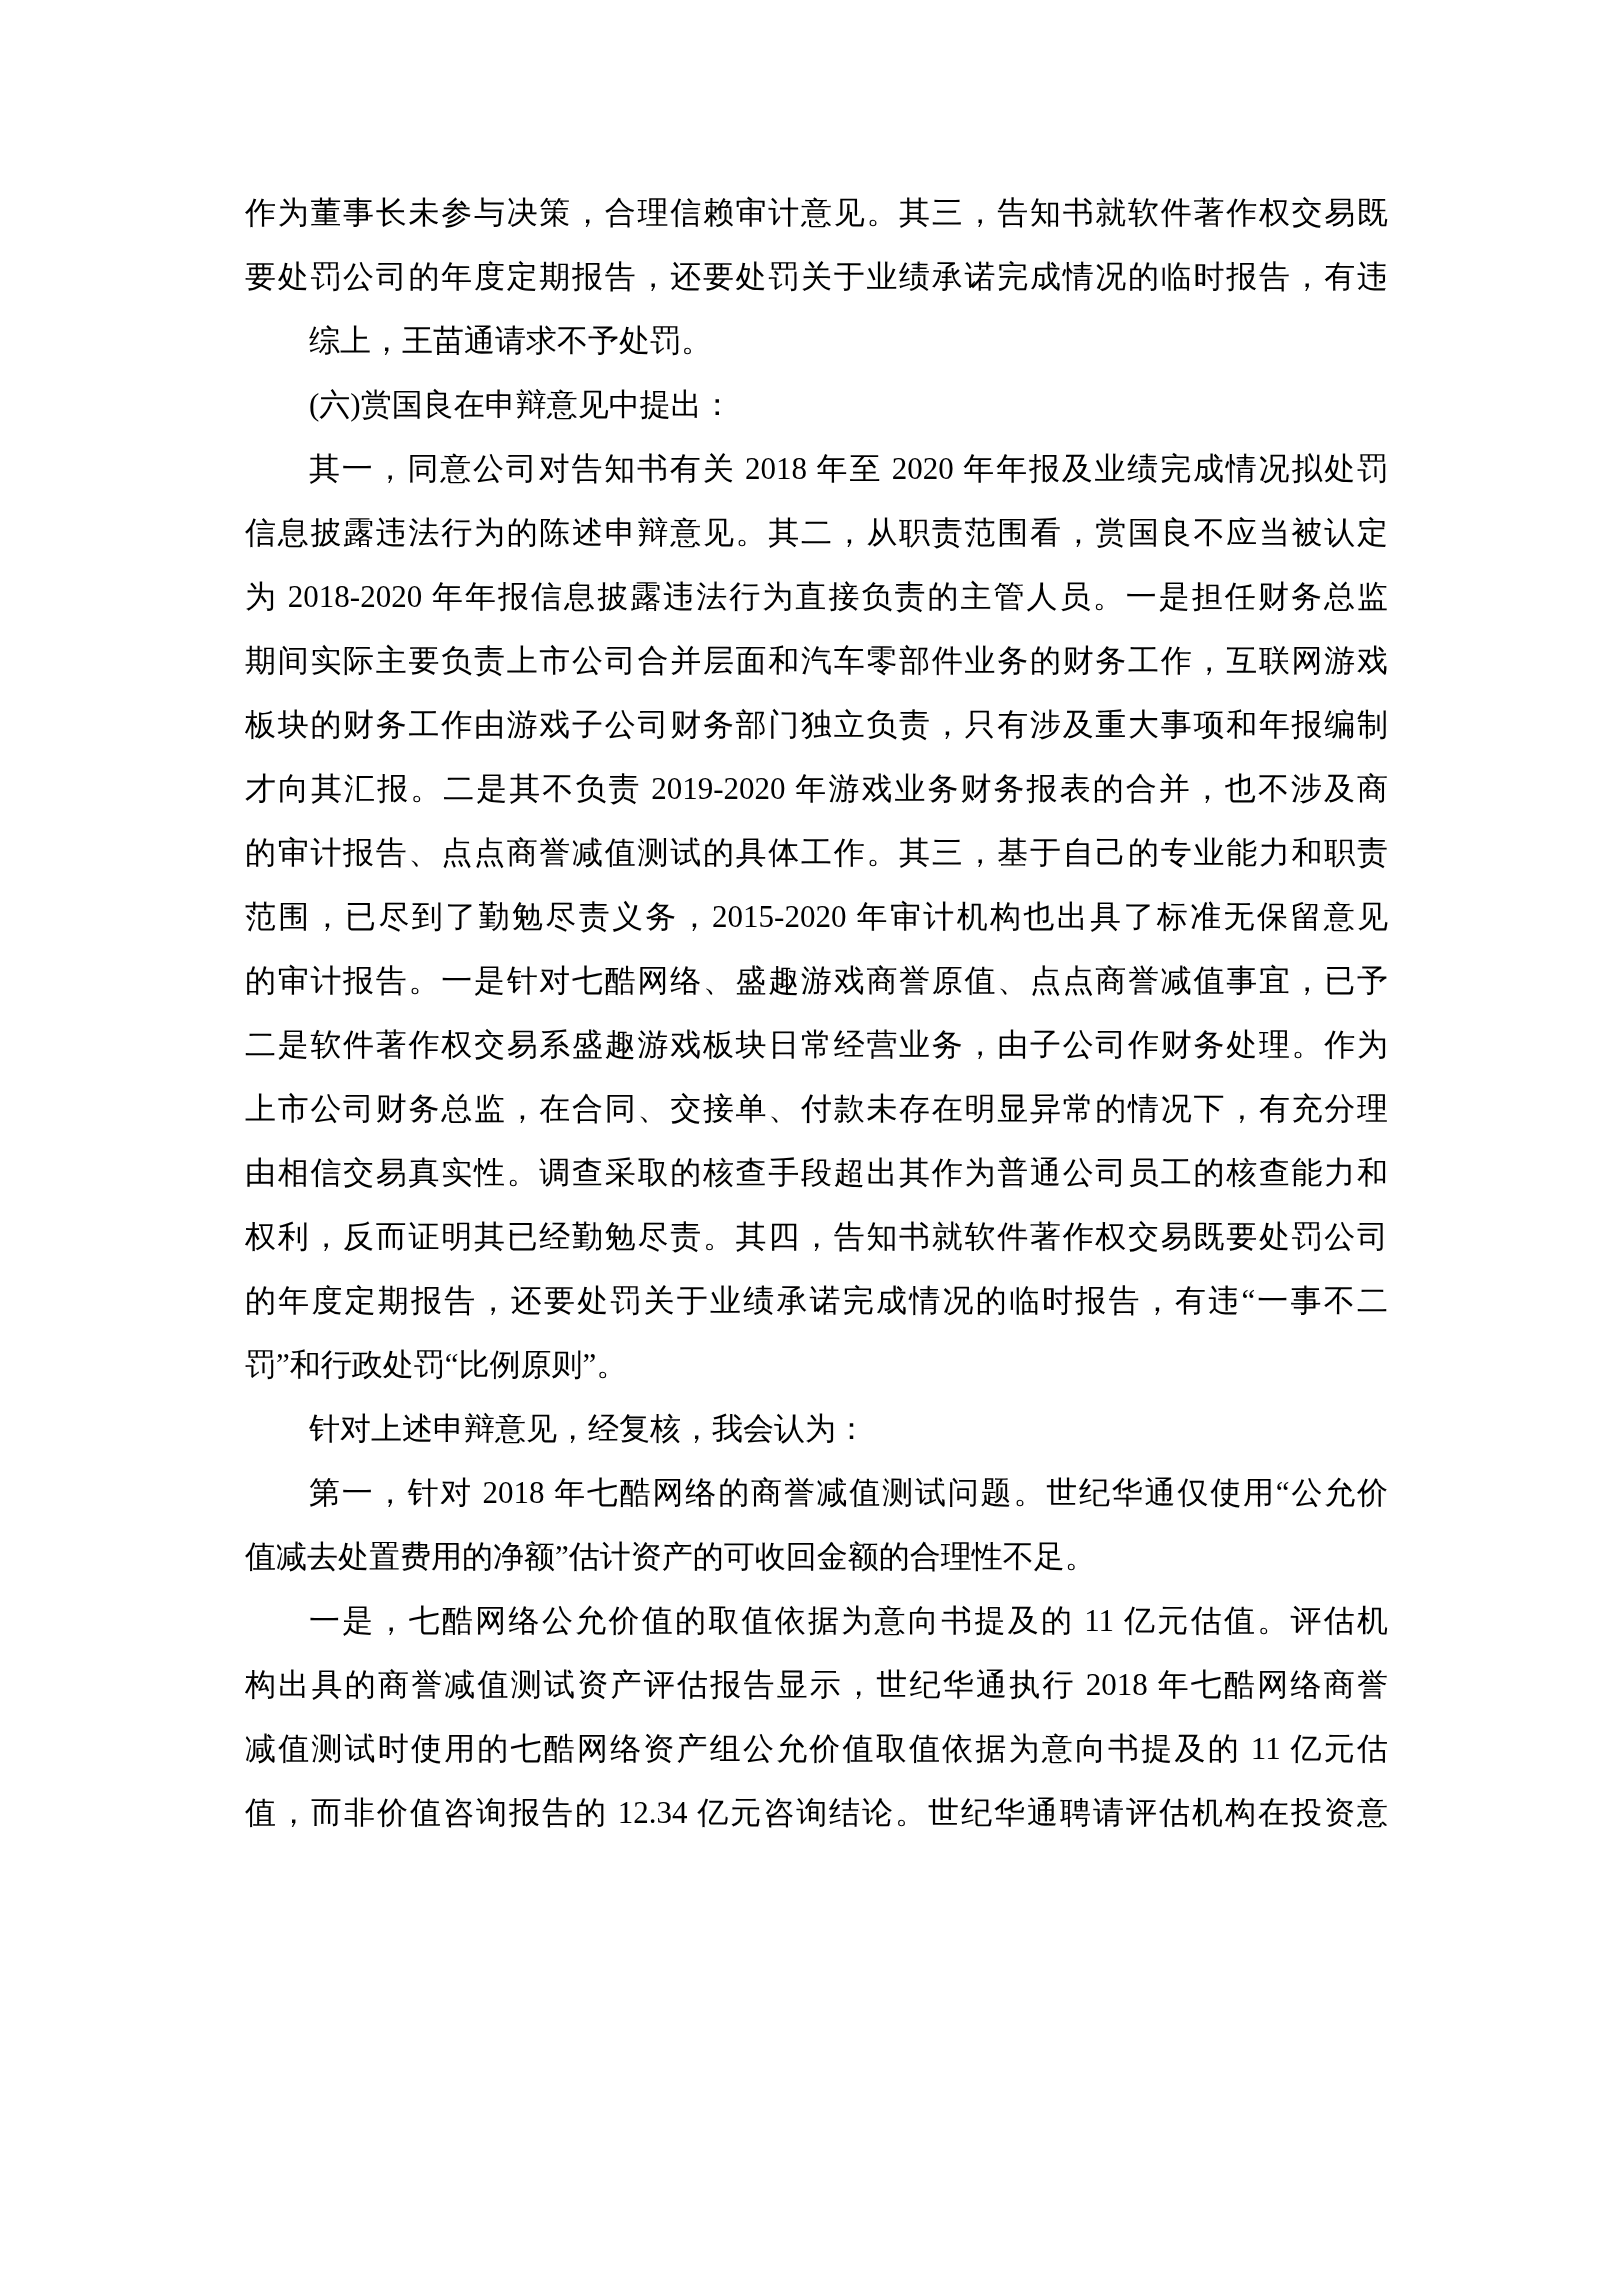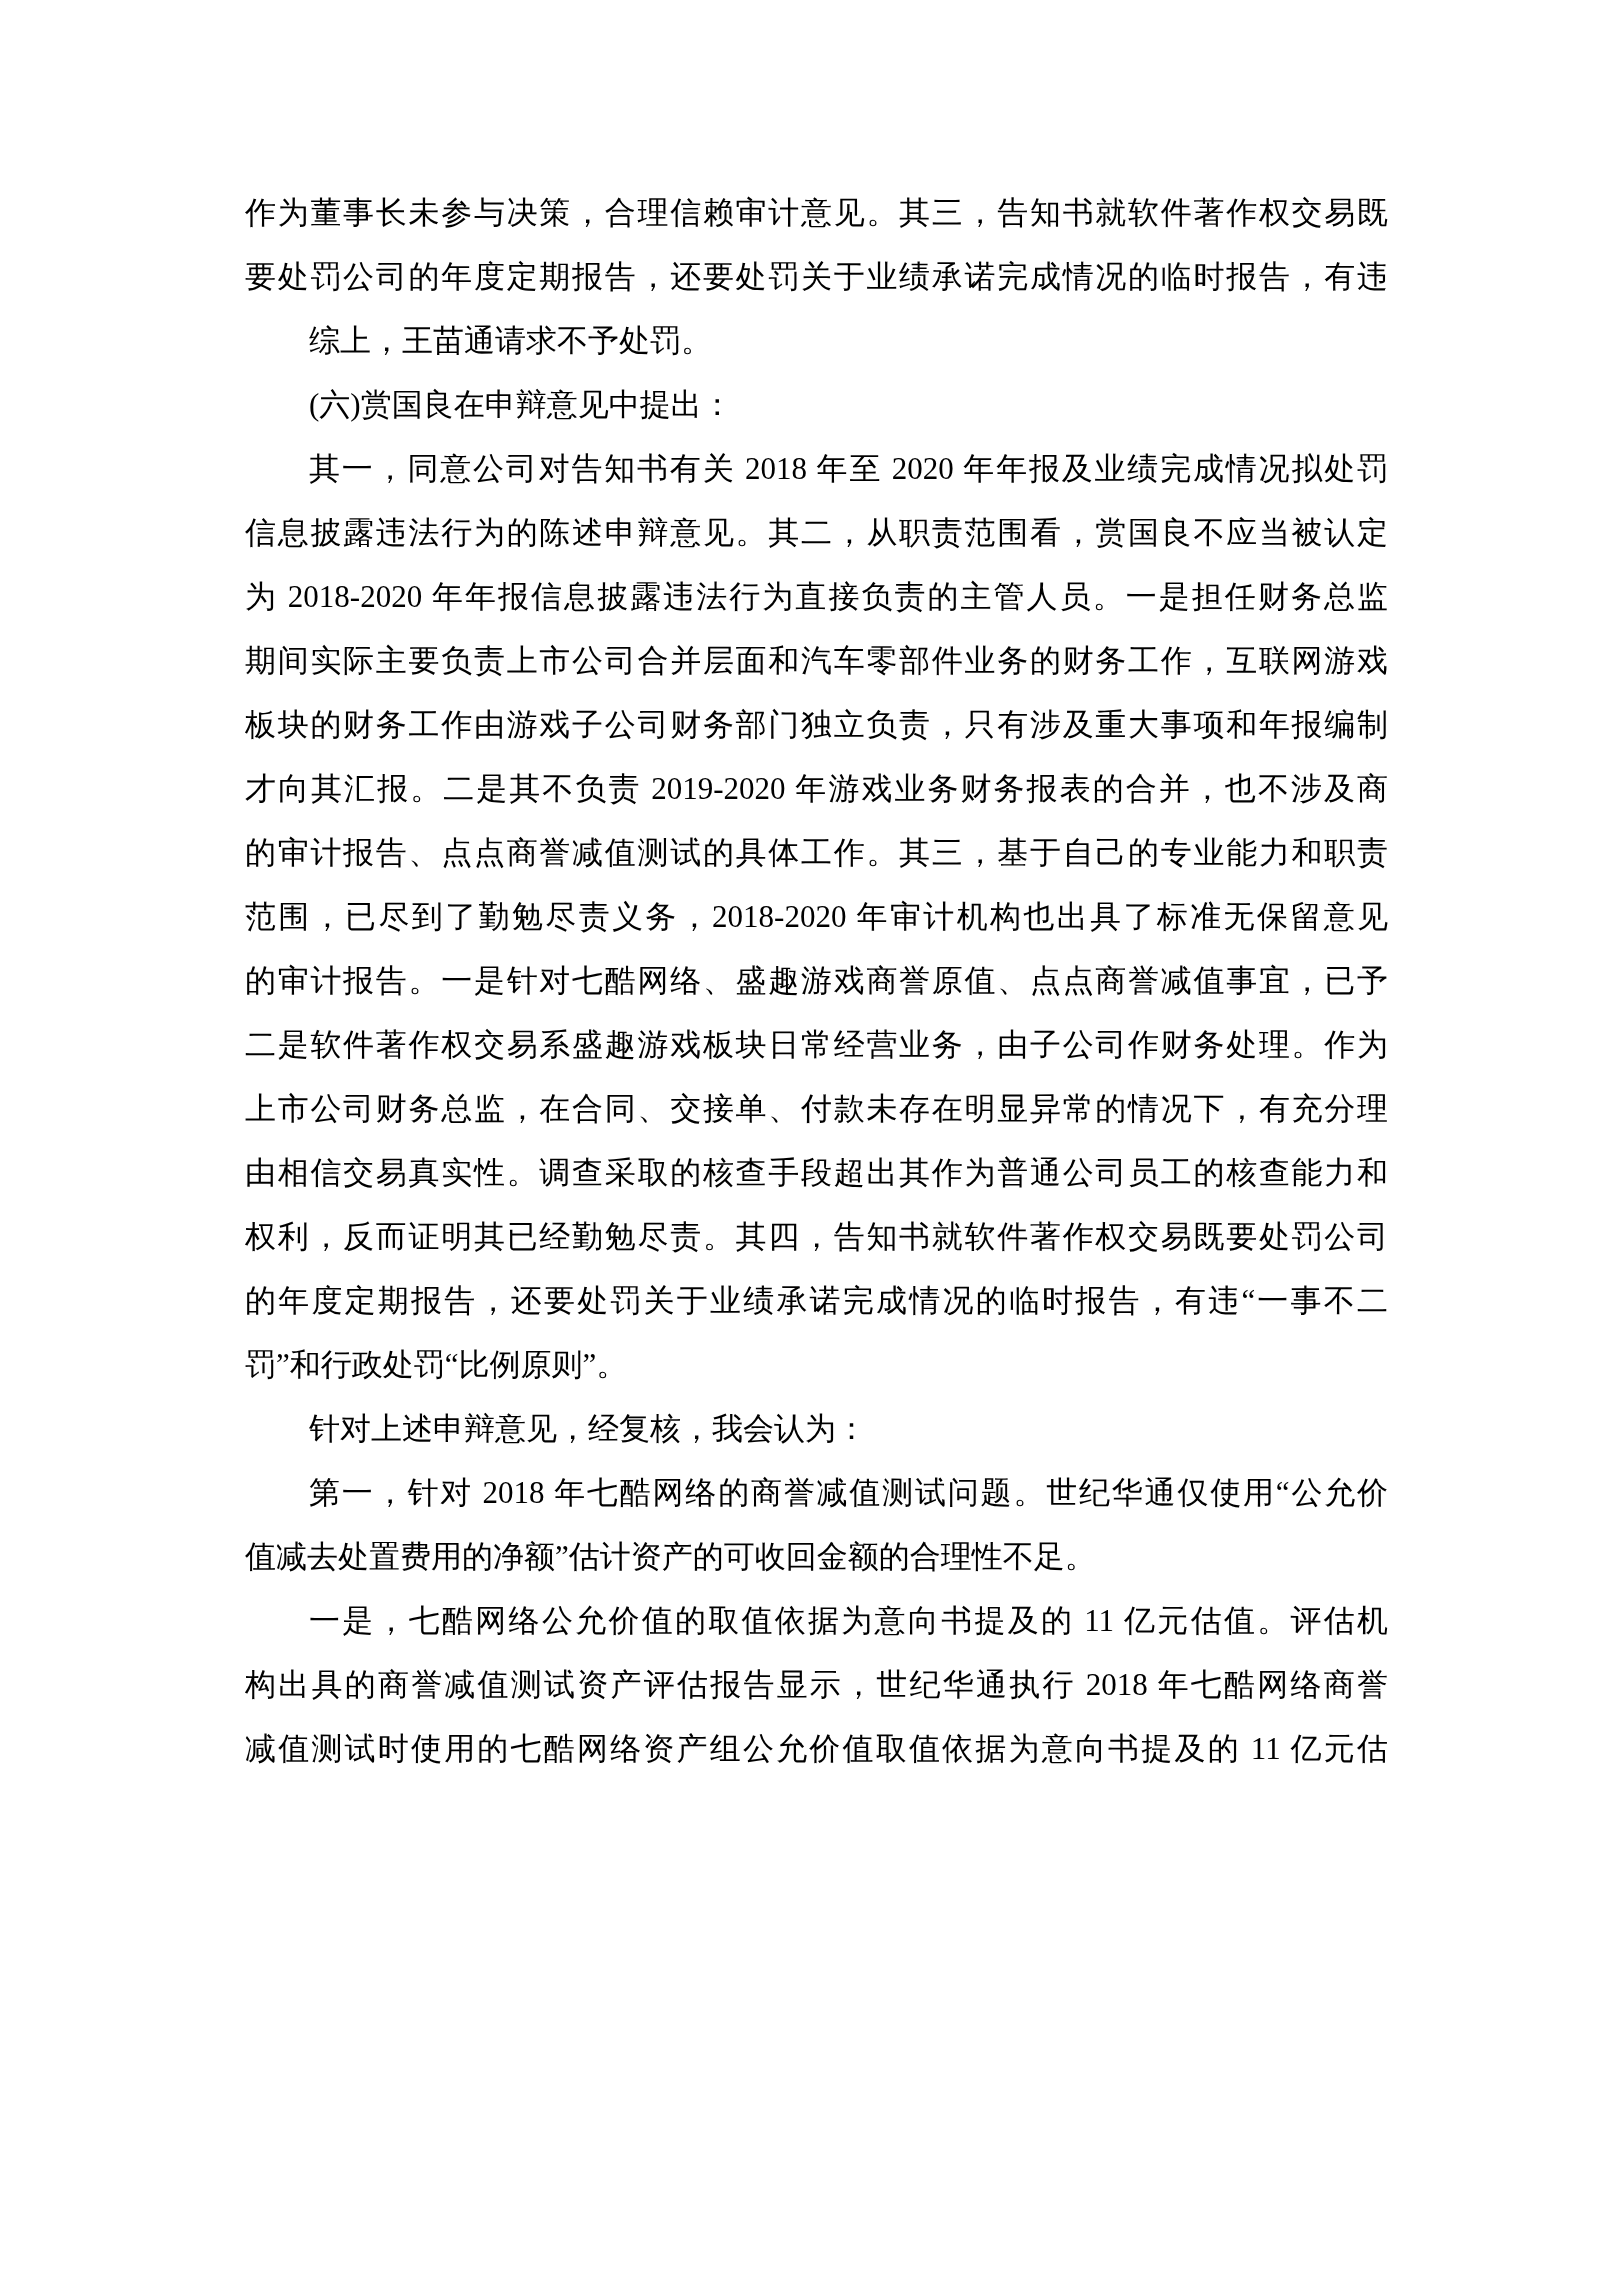--- a/index.html
+++ b/index.html
@@ -51,29 +51,30 @@
       <div class="line justify">要处罚公司的年度定期报告，还要处罚关于业绩承诺完成情况的临时报告，有违</div>
       <div class="line indent">综上，王苗通请求不予处罚。</div>
       <div class="line indent">(六)赏国良在申辩意见中提出：</div>
       <div class="line justify indent">其一，同意公司对告知书有关 2018 年至 2020 年年报及业绩完成情况拟处罚</div>
       <div class="line justify">信息披露违法行为的陈述申辩意见。其二，从职责范围看，赏国良不应当被认定</div>
       <div class="line justify">为 2018-2020 年年报信息披露违法行为直接负责的主管人员。一是担任财务总监</div>
       <div class="line justify">期间实际主要负责上市公司合并层面和汽车零部件业务的财务工作，互联网游戏</div>
       <div class="line justify">板块的财务工作由游戏子公司财务部门独立负责，只有涉及重大事项和年报编制</div>
       <div class="line justify">才向其汇报。二是其不负责 2019-2020 年游戏业务财务报表的合并，也不涉及商</div>
       <div class="line justify">的审计报告、点点商誉减值测试的具体工作。其三，基于自己的专业能力和职责</div>
-      <div class="line justify">范围，已尽到了勤勉尽责义务，2018-2020 年审计机构也出具了标准无保留意见</div>
+      <div class="line justify">范围，已尽到了勤勉尽责义务，2015-2020 年审计机构也出具了标准无保留意见</div>
       <div class="line justify">的审计报告。一是针对七酷网络、盛趣游戏商誉原值、点点商誉减值事宜，已予</div>
       <div class="line justify">二是软件著作权交易系盛趣游戏板块日常经营业务，由子公司作财务处理。作为</div>
       <div class="line justify">上市公司财务总监，在合同、交接单、付款未存在明显异常的情况下，有充分理</div>
       <div class="line justify">由相信交易真实性。调查采取的核查手段超出其作为普通公司员工的核查能力和</div>
       <div class="line justify">权利，反而证明其已经勤勉尽责。其四，告知书就软件著作权交易既要处罚公司</div>
       <div class="line justify">的年度定期报告，还要处罚关于业绩承诺完成情况的临时报告，有违“一事不二</div>
       <div class="line">罚”和行政处罚“比例原则”。</div>
       <div class="line indent">针对上述申辩意见，经复核，我会认为：</div>
       <div class="line justify indent">第一，针对 2018 年七酷网络的商誉减值测试问题。世纪华通仅使用“公允价</div>
       <div class="line">值减去处置费用的净额”估计资产的可收回金额的合理性不足。</div>
       <div class="line justify indent">一是，七酷网络公允价值的取值依据为意向书提及的 11 亿元估值。评估机</div>
       <div class="line justify">构出具的商誉减值测试资产评估报告显示，世纪华通执行 2018 年七酷网络商誉</div>
       <div class="line justify">减值测试时使用的七酷网络资产组公允价值取值依据为意向书提及的 11 亿元估</div>
+      <div class="line justify">值，而非价值咨询报告的 12.34 亿元咨询结论。世纪华通聘请评估机构在投资意</div>
     </div>
 </div>
 
 
 </body></html>

